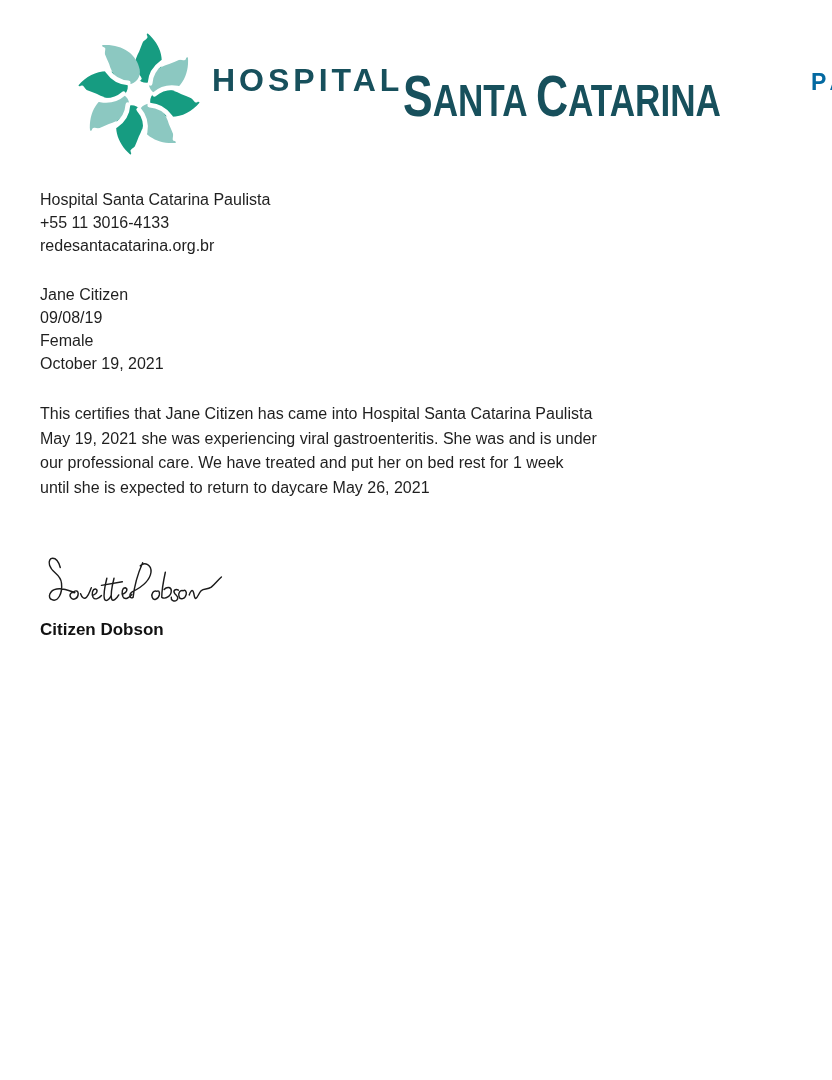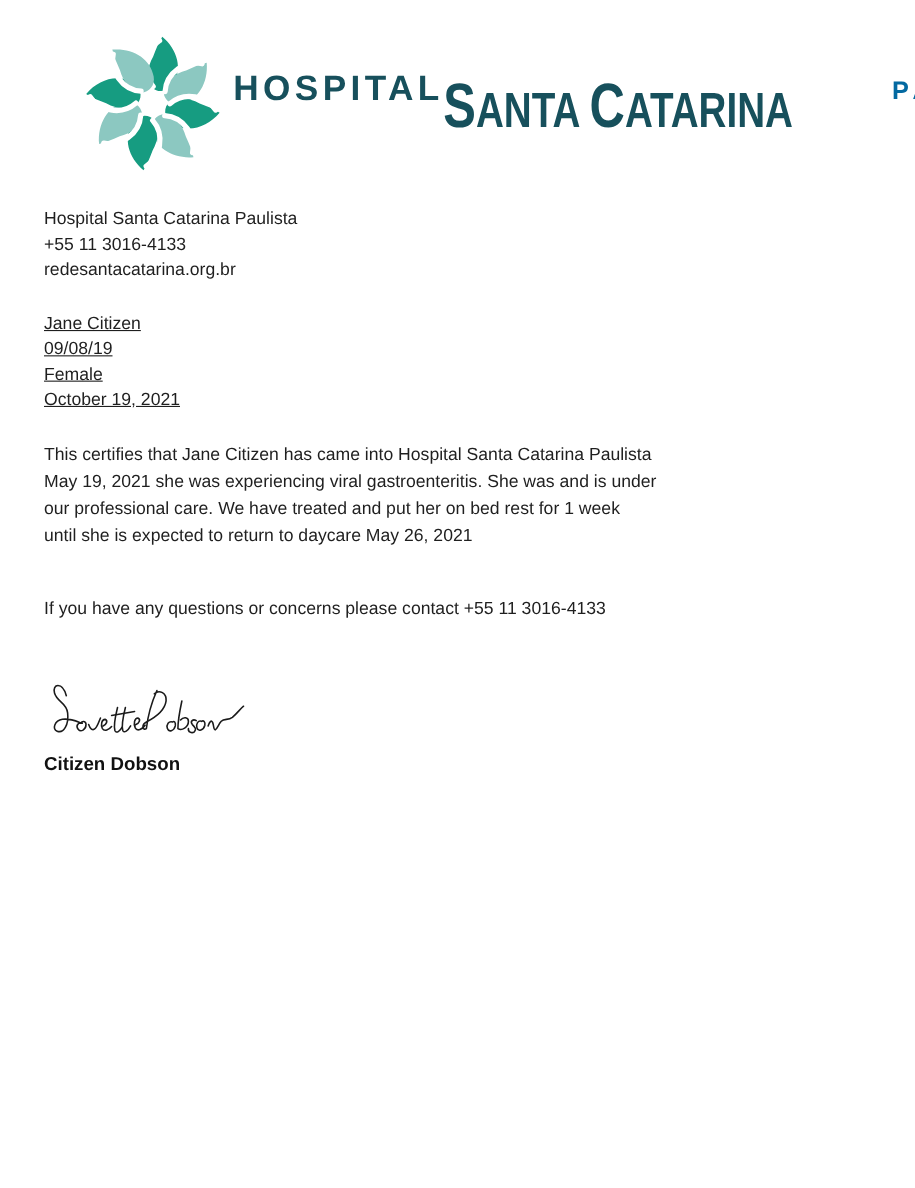--- a/index.html
+++ b/index.html
@@ -46,21 +46,21 @@
     letter-spacing: 5px;
     color: #0369a1;
     margin-top: 7px;
     line-height: 1.0;
     text-align: right;
   }
   
   .content { padding-left: 40px; padding-right: 90px; }
   .block { font-size: 16px; line-height: 23px; }
   .hospital-block { margin-top: 26px; }
-  .patient-block  { margin-top: 26px; text-decoration: underline; }
+  .patient-block  { margin-top: 26px; }
   .salutation     { margin-top: 45px; font-size: 16px; line-height: 23px; }
   .body-par       { margin-top: 27px; font-size: 16px; line-height: 24.5px; }
   .contact-line   { margin-top: 42px; font-size: 16px; line-height: 23px; }
   .signature-wrap { margin-top: 44px; height: 68px; }
   .signature-wrap svg { width: 185px; height: 72px; }
   .printed-name   { margin-top: 8px; font-size: 17px; font-weight: bold; color: #111; }
 </style>
 </head>
 <body>
 
@@ -126,21 +126,20 @@
     </div>
 
 
     <div class="body-par">
       <div>This certifies that Jane Citizen has came into Hospital Santa Catarina Paulista</div>
       <div>May 19, 2021 she was experiencing viral gastroenteritis. She was and is under</div>
       <div>our professional care. We have treated and put her on bed rest for 1 week</div>
       <div>until she is expected to return to daycare May 26, 2021</div>
     </div>
 
-    <div class="contact-line">If you have any questions or concerns please contact +55 11 3016-4133</div>
 
     <div class="signature-wrap">
       <svg viewBox="0 0 310 110" xmlns="http://www.w3.org/2000/svg" aria-hidden="true">
         <g fill="none" stroke="#1b1b1b" stroke-width="2.4" stroke-linecap="round" stroke-linejoin="round">
 
           <path d="M 34,34 C 28,12 12,16 16,30 C 20,44 34,44 36,60 C 38,78 30,92 20,88 C 12,85 16,72 28,70 C 40,68 52,74 58,76"></path>
           <path d="M 58,76 C 52,74 48,80 52,85 C 56,90 64,86 64,78 C 64,72 58,72 56,76"></path>
           <path d="M 68,78 C 70,84 74,88 78,84 C 82,80 84,72 86,68"></path>
           <path d="M 90,80 C 95,78 98,72 93,70 C 88,70 86,78 89,84 C 92,89 99,86 103,81"></path>
           <path d="M 112,52 C 109,64 106,80 108,87 C 110,92 116,88 119,82"></path>

